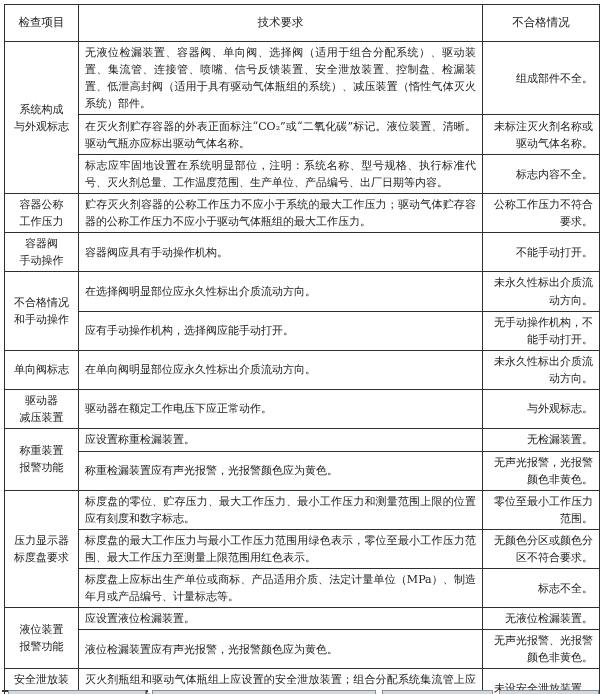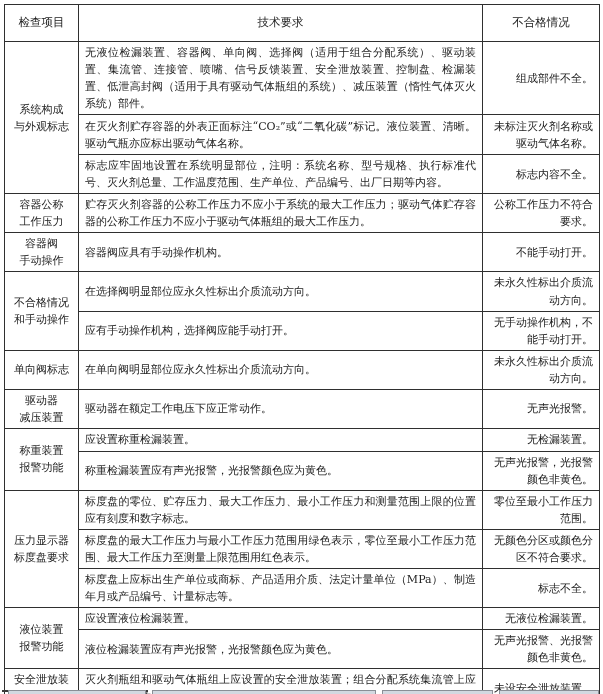--- a/index.html
+++ b/index.html
@@ -129,21 +129,21 @@
     </tr>
     <tr style="height:28px">
       <td class="c1">单向阀标志</td>
       <td class="c2">在单向阀明显部位应永久性标出介质流动方向。</td>
       <td class="c3">未永久性标出介质流动方向。</td>
     </tr>
     <tr style="height:28px">
       <td class="c1">驱动器
 减压装置</td>
       <td class="c2">驱动器在额定工作电压下应正常动作。</td>
-      <td class="c3">无声光报警。</td>
+      <td class="c3">与外观标志。</td>
     </tr>
     <tr style="height:23px">
       <td class="c1" rowspan="2">称重装置
 报警功能</td>
       <td class="c2">应设置称重检漏装置。</td>
       <td class="c3">无检漏装置。</td>
     </tr>
     <tr style="height:25px">
       <td class="c2">称重检漏装置应有声光报警，光报警颜色应为黄色。</td>
       <td class="c3">无声光报警，光报警颜色非黄色。</td>

